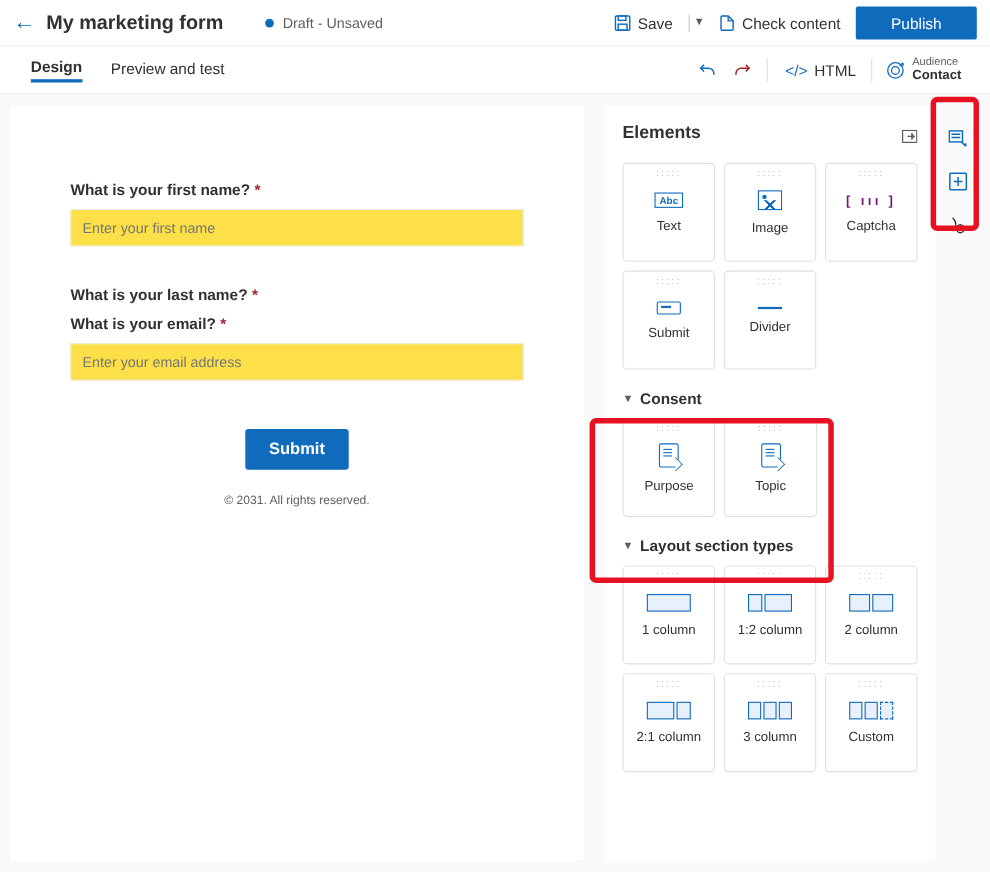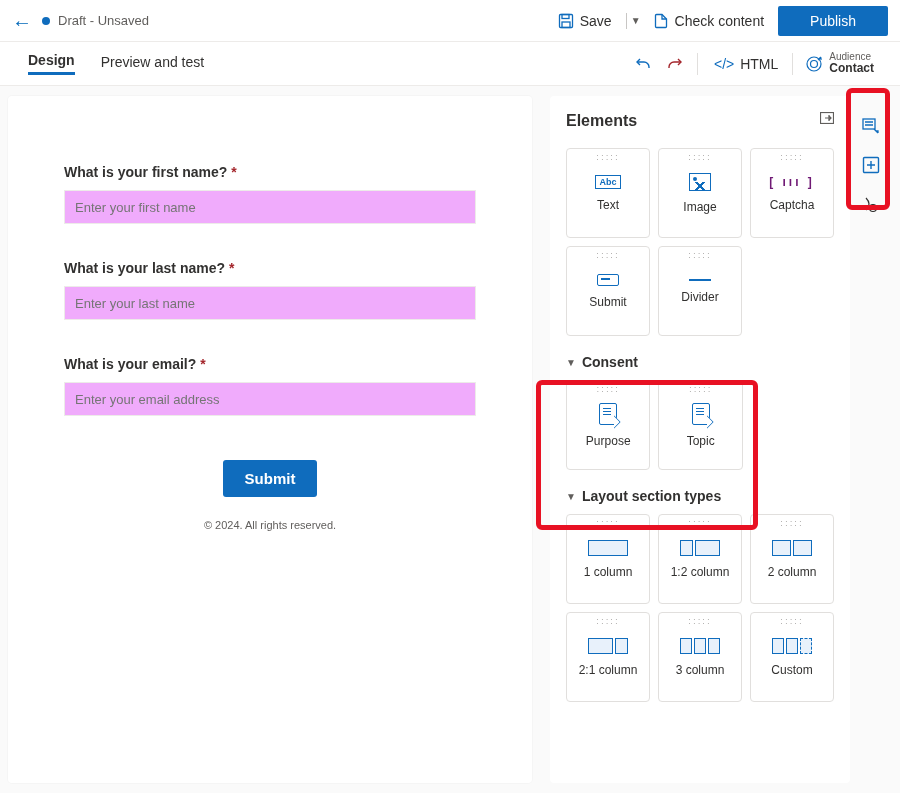--- a/index.html
+++ b/index.html
@@ -27,27 +27,27 @@
   .vdiv { width:1px; height:22px; background:#e1dfdd; margin-left:14px;}
   .aud { display:flex; align-items:center; gap:6px; margin-left:12px;}
   .aud-labels { display:flex; flex-direction:column; line-height:1.1;}
   .aud-top { font-size:10px; color:#605e5c;}
   .aud-bot { font-size:12px; font-weight:600;}
   
   .body { display:flex; gap:18px; padding:10px 8px; height:calc(100% - 86px);}
   .canvas { flex:1; background:#fff; border-radius:4px; box-shadow:0 0 0 1px rgba(0,0,0,0.02); padding:68px 56px 0;}
   .field-label { font-size:14px; font-weight:700; margin-bottom:10px;}
   .req { color:#a4262c; margin-left:4px;}
-  .field-input { width:100%; height:34px; border:1px solid #edebe9; background:#f0abfc; padding:0 10px; font-size:13px; color:#605e5c; margin-bottom:36px;}
+  .field-input { width:100%; height:34px; border:1px solid #edebe9; background:#fde047; padding:0 10px; font-size:13px; color:#605e5c; margin-bottom:36px;}
   .submit { display:block; margin:8px auto 22px; background:#0f6cbd; color:#fff; border:none; padding:10px 22px; font-size:15px; font-weight:600; border-radius:3px; cursor:pointer;}
   .footer { text-align:center; font-size:11px; color:#605e5c;}
   
   .rightcol { display:flex; height:100%; }
   .panel { width:300px; background:#fff; border-radius:4px; padding:16px 16px 0; height:100%; overflow:hidden;}
-  .panel-hd { display:flex; align-items:flex-start; margin-bottom:18px;}
+  .panel-hd { display:flex; align-items:flex-end; margin-bottom:18px;}
   .panel-title { font-size:16px; font-weight:700;}
   .panel-hd-sp { flex:1;}
   .dock-ic { font-size:12px; color:#605e5c; cursor:pointer;}
   .cards { display:grid; grid-template-columns:repeat(3,1fr); gap:8px; margin-bottom:18px;}
   .card { border:1px solid #e1dfdd; border-radius:4px; height:90px; display:flex; flex-direction:column; align-items:center; justify-content:center; gap:9px; cursor:grab; position:relative;}
   .grip { position:absolute; top:5px; font-size:8px; color:#a19f9d; letter-spacing:2px; line-height:0.5;}
   .card-label { font-size:12px; color:#323130;}
   .sec-hd { display:flex; align-items:center; gap:6px; font-size:14px; font-weight:600; margin-bottom:10px; cursor:pointer;}
   .sec-chev{ font-size:10px; color:#605e5c;}
   .highlight { position:absolute; border:5px solid #e81123; border-radius:6px; pointer-events:none;}
@@ -72,20 +72,21 @@
   .doc-ic::after{content:""; position:absolute; right:-3px; bottom:-3px; width:8px; height:8px; border:1.5px solid #0f6cbd; background:#fff; transform:rotate(45deg); clip-path:polygon(0 0,100% 0,100% 100%);}
   .lay { display:flex; gap:2px;}
   .lay .c { height:16px; background:#e8f1fb; border:1px solid #0f6cbd;}
   .lay.dash .c:last-child { border-style:dashed;}
 </style>
 </head>
 <body>
 
 <div class="hdr1">
   <span class="back-arrow">←</span>
+  <span class="title">My marketing form</span>
   <span class="status-dot"></span>
   <span class="status-text">Draft - Unsaved</span>
   <span class="hdr1-spacer"></span>
   <span class="hdr-btn">
     <span class="ic">
       <svg width="16" height="16" viewBox="0 0 16 16" fill="none" stroke="#0f6cbd" stroke-width="1.3">
           <rect x="1.5" y="1.5" width="13" height="13" rx="1"></rect>
           <rect x="4" y="1.5" width="7" height="4"></rect>
           <rect x="4" y="9" width="8" height="5.5"></rect>
         </svg>
@@ -142,25 +143,24 @@
     </span>
   </span>
 </div>
 
 <div class="body">
 
   <div class="canvas">
     <div class="field-label"><span>What is your first name?</span><span class="req">*</span></div>
     <input class="field-input" placeholder="Enter your first name" style="">
     <div class="field-label"><span>What is your last name?</span><span class="req">*</span></div>
-    <input class="field-input" placeholder="Enter your last name" style="">
     <div class="field-label"><span>What is your email?</span><span class="req">*</span></div>
     <input class="field-input" placeholder="Enter your email address" style="">
     <button class="submit">Submit</button>
-    <div class="footer">© 2024. All rights reserved.</div>
+    <div class="footer">© 2031. All rights reserved.</div>
   </div>
 
   <div class="rightcol">
     <div class="panel">
       <div class="panel-hd">
         <span class="panel-title">Elements</span>
         <span class="panel-hd-sp"></span>
         <span class="dock-ic">
           <svg width="14" height="12" viewBox="0 0 14 12" fill="none" stroke="#605e5c" stroke-width="1.2">
               <rect x="0.5" y="0.5" width="13" height="11"></rect>

